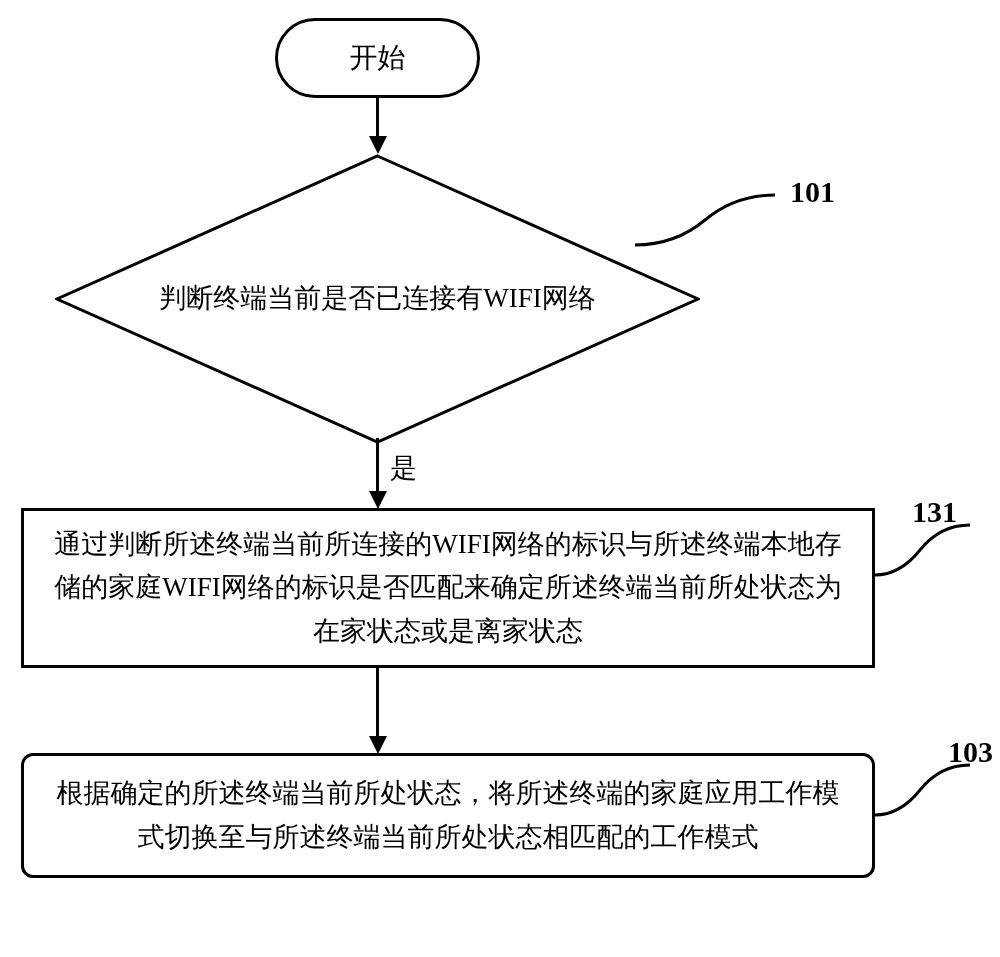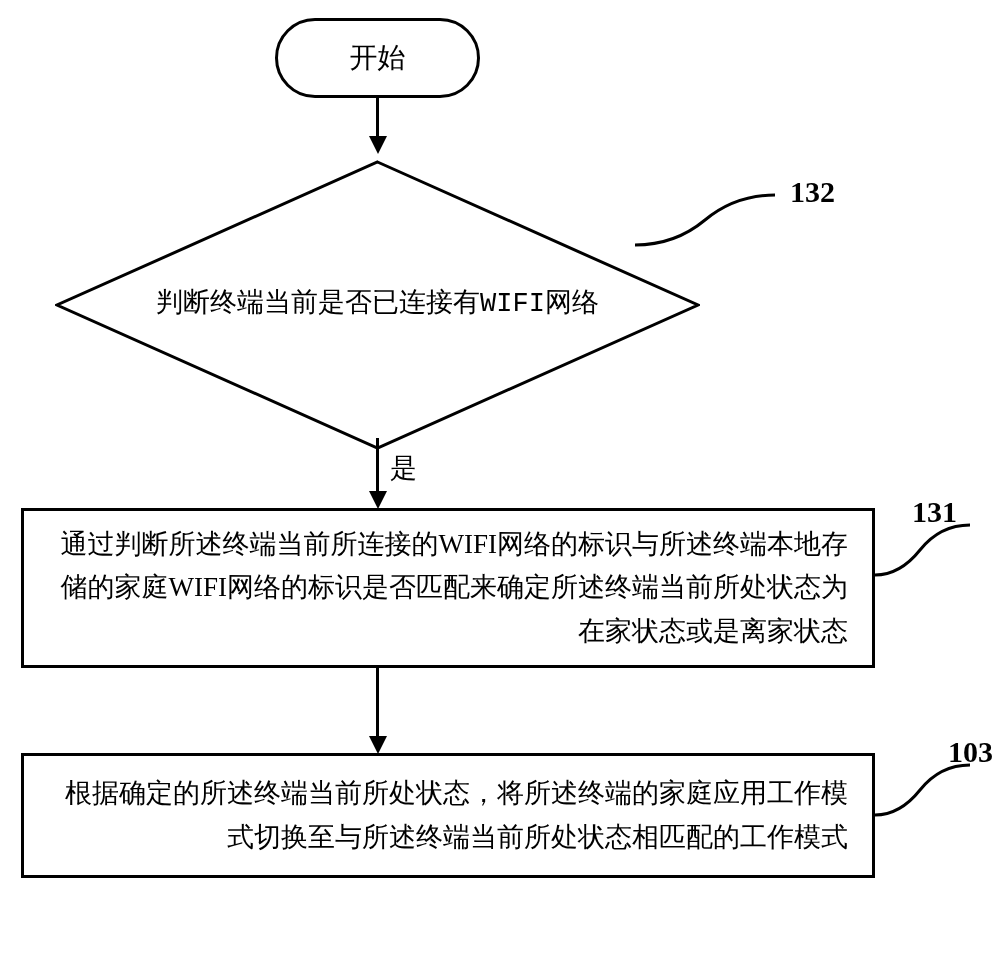--- a/index.html
+++ b/index.html
@@ -55,21 +55,21 @@
       width: 80%;
       line-height: 1.4;
     }
     .process {
       position: absolute;
       border: 3px solid #000;
       background: #fff;
       display: flex;
       align-items: center;
       justify-content: center;
-      text-align: right;
+      text-align: center;
       font-size: 27px;
       line-height: 1.6;
       padding: 18px 24px;
     }
     .arrow-line {
       position: absolute;
       background: #000;
     }
     .arrow-head {
       position: absolute;
@@ -97,51 +97,51 @@
 
 <div class="flowchart">
 
   <div class="terminator" style="left:275px; top:18px; width:205px; height:80px;">
     <span>开始</span>
   </div>
 
   <div class="arrow-line" style="left:376px; top:98px; width:3px; height:40px;"></div>
   <div class="arrow-head" style="left:369px; top:136px;"></div>
 
-  <div class="diamond-wrap" style="left:55px; top:160px; width:645px; height:290px;font-family:Liberation Mono, monospace;">
+  <div class="diamond-wrap" style="left:55px; top:154px; width:645px; height:290px;">
     <div class="diamond">
       <svg viewBox="0 0 645 290" preserveAspectRatio="none">
         <polygon points="322.5,2 643,145 322.5,288 2,145" fill="#fff" stroke="#000" stroke-width="3"></polygon>
       </svg>
       <div class="diamond-text">判断终端当前是否已连接有WIFI网络</div>
     </div>
   </div>
 
   <svg class="curve-connector" style="left:635px; top:190px; width:150px; height:70px;" viewBox="0 0 150 70">
     <path d="M 0 55 Q 40 55 70 30 Q 100 5 140 5" fill="none" stroke="#000" stroke-width="3"></path>
   </svg>
-  <div class="label" style="left:790px; top:175px;">132</div>
+  <div class="label" style="left:790px; top:175px;">101</div>
 
   <div class="arrow-line" style="left:376px; top:438px; width:3px; height:55px;"></div>
   <div class="arrow-head" style="left:369px; top:491px;"></div>
   <div class="edge-label" style="left:390px; top:450px;">是</div>
 
   <div class="process" style="left:21px; top:508px; width:854px; height:160px;">
     <span>通过判断所述终端当前所连接的WIFI网络的标识与所述终端本地存储的家庭WIFI网络的标识是否匹配来确定所述终端当前所处状态为在家状态或是离家状态</span>
   </div>
 
   <svg class="curve-connector" style="left:875px; top:520px; width:95px; height:70px;" viewBox="0 0 95 70">
     <path d="M 0 55 Q 25 55 45 30 Q 65 5 95 5" fill="none" stroke="#000" stroke-width="3"></path>
   </svg>
   <div class="label" style="left:912px; top:495px;">131</div>
 
   <div class="arrow-line" style="left:376px; top:668px; width:3px; height:70px;"></div>
   <div class="arrow-head" style="left:369px; top:736px;"></div>
 
-  <div class="process" style="left:21px; top:753px; width:854px; height:125px;">
+  <div class="process" style="left:21px; top:753px; width:854px; height:125px;border-radius:12px;">
     <span>根据确定的所述终端当前所处状态，将所述终端的家庭应用工作模式切换至与所述终端当前所处状态相匹配的工作模式</span>
   </div>
 
   <svg class="curve-connector" style="left:875px; top:760px; width:95px; height:70px;" viewBox="0 0 95 70">
     <path d="M 0 55 Q 25 55 45 30 Q 65 5 95 5" fill="none" stroke="#000" stroke-width="3"></path>
   </svg>
   <div class="label" style="left:948px; top:735px;">103</div>
 
 </div>
 

